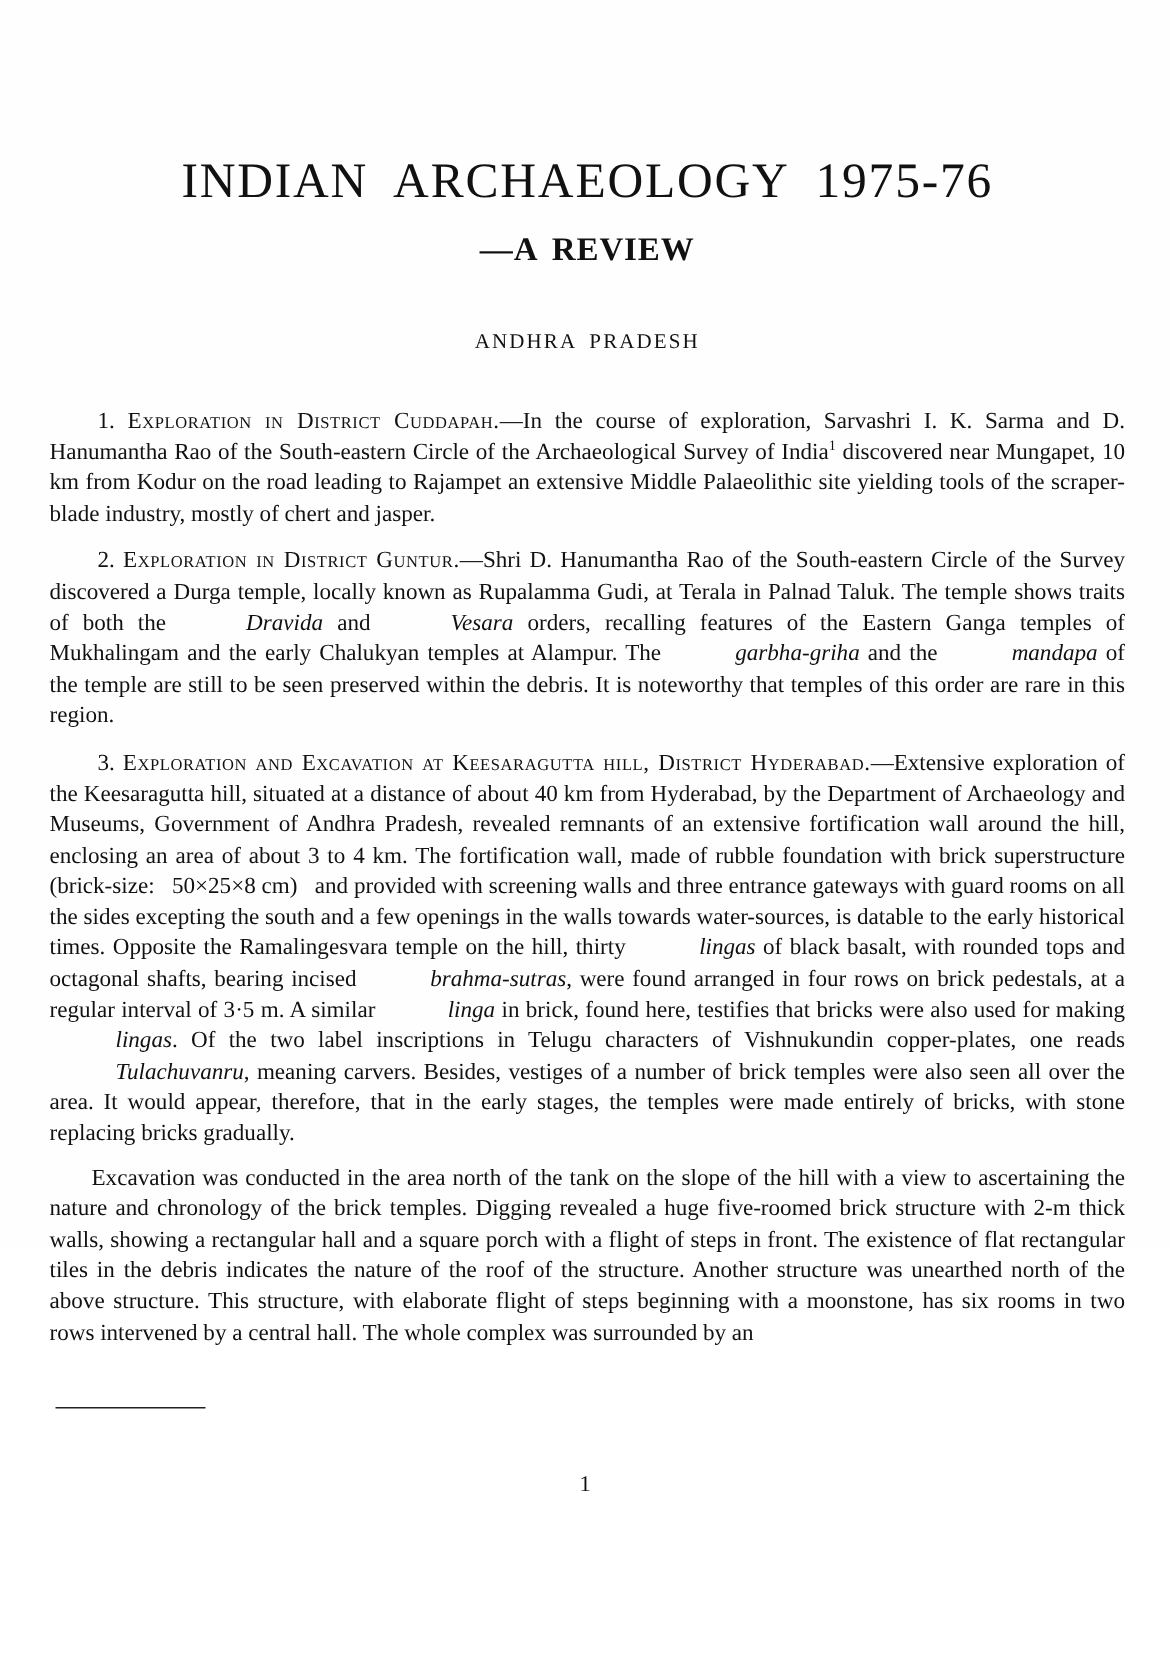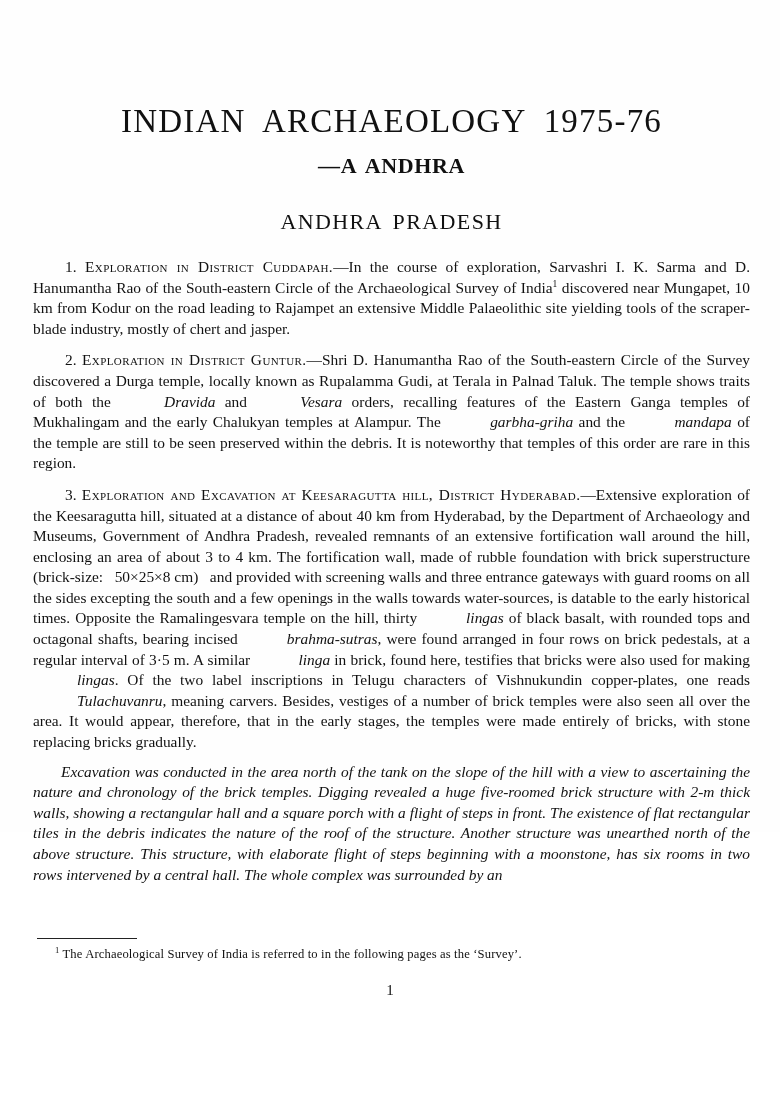--- a/index.html
+++ b/index.html
@@ -53,24 +53,24 @@
   .section-title {
     margin: 0;
     padding-top: 37px;
     text-align: center;
     font-size: 16.5px;
     font-weight: bold;
     letter-spacing: 0.9px;
     word-spacing: 3px;
   }
   .region-title {
-    margin: 4px;
+    margin: 16px;
     padding-top: 26px;
     text-align: center;
-    font-size: 22px;
+    font-size: 14px;
     font-weight: normal;
     letter-spacing: 1.4px;
     word-spacing: 4px;
   }
 
   
   .body-block {
     padding-top: 18px;
   }
   p.para {
@@ -78,21 +78,20 @@
     text-align: justify;
     text-align-last: left;
     font-size: 15.4px;
     line-height: 20.6px;
     text-indent: 32px;
     hyphens: manual;
   }
   p.para.cont {
     text-indent: 28px;
     margin-top: -2px;
-    font-style: italic;
   }
   .sc {
     font-variant: small-caps;
     letter-spacing: 0.4px;
     margin-top: 38px;
   }
   .it { font-style: italic; margin-left: 44px; }
   .sup {
     font-size: 9.5px;
     vertical-align: super;
@@ -137,36 +136,35 @@
   }
 </style>
 </head>
 <body>
 
 <div class="page">
 
   <div class="content">
 
     <h1 class="doc-title">INDIAN ARCHAEOLOGY 1975-76</h1>
-    <h2 class="doc-subtitle">—A ANDHRA</h2>
+    <h2 class="doc-subtitle">—A REVIEW</h2>
     <h4 class="region-title">ANDHRA PRADESH</h4>
 
     <div class="body-block">
 
       <p class="para"><span>1.</span> <span class="sc">Exploration in District Cuddapah.</span><span class="emdash">—</span><span>In the course of exploration, Sarvashri I. K. Sarma and D. Hanumantha Rao of the South-eastern Circle of the Archaeological Survey of India</span><span class="sup">1</span><span> discovered near Mungapet, 10 km from Kodur on the road leading to Rajampet an extensive Middle Palaeolithic site yielding tools of the scraper-blade industry, mostly of chert and jasper.</span></p>
 
       <p class="para"><span>2.</span> <span class="sc">Exploration in District Guntur.</span><span class="emdash">—</span><span>Shri D. Hanumantha Rao of the South-eastern Circle of the Survey discovered a Durga temple, locally known as Rupalamma Gudi, at Terala in Palnad Taluk. The temple shows traits of both the </span><span class="it">Dravida</span><span> and </span><span class="it">Vesara</span><span> orders, recalling features of the Eastern Ganga temples of Mukhalingam and the early Chalukyan temples at Alampur. The </span><span class="it">garbha-griha</span><span> and the </span><span class="it">mandapa</span><span> of the temple are still to be seen preserved within the debris. It is noteworthy that temples of this order are rare in this region.</span></p>
 
       <p class="para"><span>3.</span> <span class="sc">Exploration and Excavation at Keesaragutta hill, District Hyderabad.</span><span class="emdash">—</span><span>Extensive exploration of the Keesaragutta hill, situated at a distance of about 40 km from Hyderabad, by the Department of Archaeology and Museums, Government of Andhra Pradesh, revealed remnants of an extensive fortification wall around the hill, enclosing an area of about 3 to 4 km. The fortification wall, made of rubble foundation with brick superstructure (brick-size:  50×25×8 cm)  and provided with screening walls and three entrance gateways with guard rooms on all the sides excepting the south and a few openings in the walls towards water-sources, is datable to the early historical times. Opposite the Ramalingesvara temple on the hill, thirty </span><span class="it">lingas</span><span> of black basalt, with rounded tops and octagonal shafts, bearing incised </span><span class="it">brahma-sutras</span><span>, were found arranged in four rows on brick pedestals, at a regular interval of 3·5 m. A similar </span><span class="it">linga</span><span> in brick, found here, testifies that bricks were also used for making </span><span class="it">lingas</span><span>. Of the two label inscriptions in Telugu characters of Vishnukundin copper-plates, one reads </span><span class="it">Tulachuvanru</span><span>, meaning carvers. Besides, vestiges of a number of brick temples were also seen all over the area. It would appear, therefore, that in the early stages, the temples were made entirely of bricks, with stone replacing bricks gradually.</span></p>
 
       <p class="para cont">Excavation was conducted in the area north of the tank on the slope of the hill with a view to ascertaining the nature and chronology of the brick temples. Digging revealed a huge five-roomed brick structure with 2-m thick walls, showing a rectangular hall and a square porch with a flight of steps in front. The existence of flat rectangular tiles in the debris indicates the nature of the roof of the structure. Another structure was unearthed north of the above structure. This structure, with elaborate flight of steps beginning with a moonstone, has six rooms in two rows intervened by a central hall. The whole complex was surrounded by an</p>
 
     </div>
   </div>
 
   <div class="footnote-area">
     <div class="footnote-rule"></div>
-    <p class="footnote"><span class="fn-mark">1</span> <span>The Archaeological Survey of India is referred to in the following pages as the ‘Survey’.</span></p>
   </div>
 
   <div class="page-number">1</div>
 
 </div>
 
 </body></html>

